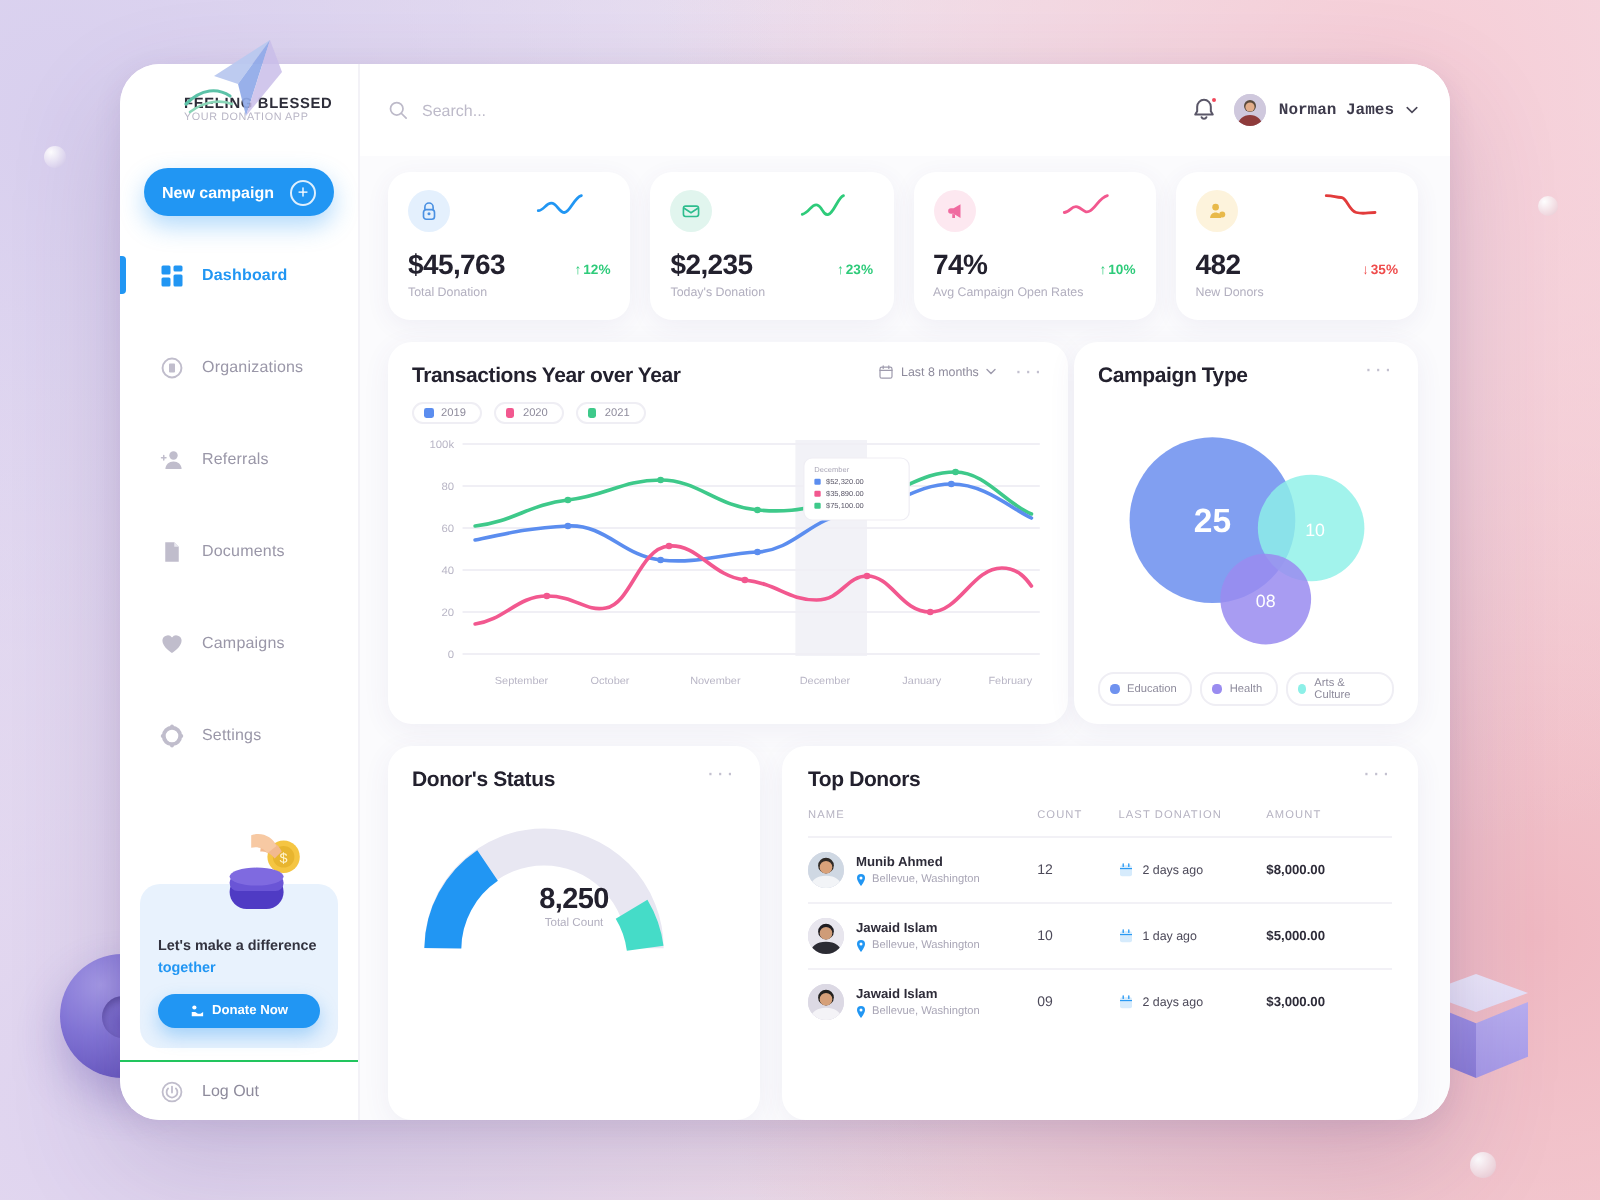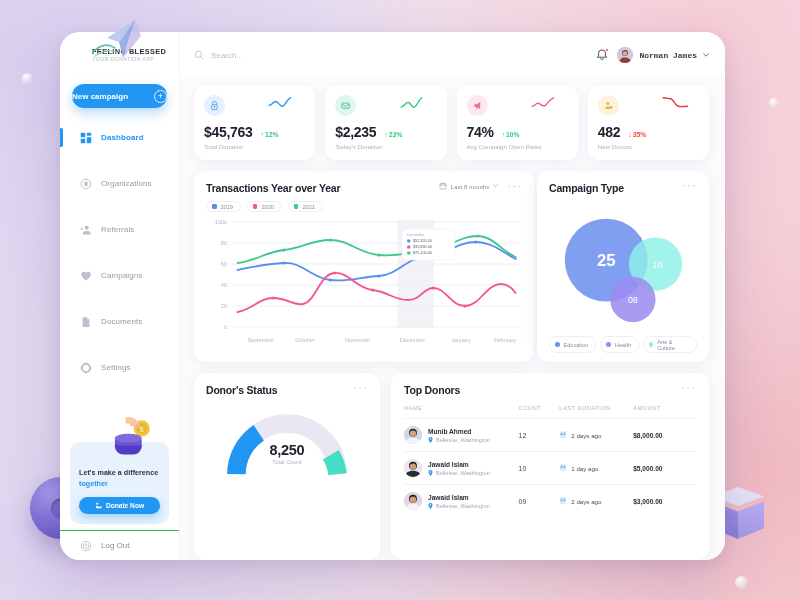--- a/index.html
+++ b/index.html
@@ -80,21 +80,21 @@
   }
   #brand { height: 46px; display: flex; align-items: center; padding-left: 12px; }
   .brand-text { line-height: 1.05; padding-left: 20px; }
   .brand-name { font-size: 7.4px; font-weight: 700; color: #2e2e3a; letter-spacing: .35px; }
   .brand-sub { font-size: 5.4px; color: #b9b6c6; letter-spacing: .3px; margin-top: 1px; }
 
   #new-campaign-button {
     margin: 6px 12px 14px; height: 24px; border-radius: 12px; border: none;
     background: #2196f3; color: #fff; font-size: 8px; font-weight: 700;
     font-family: inherit; cursor: pointer; display: flex; align-items: center;
-    justify-content: space-between; gap: 8px; box-shadow: 0 5px 12px rgba(33,150,243,.35);
+    justify-content: center; gap: 8px; box-shadow: 0 5px 12px rgba(33,150,243,.35);
   }
   .plus-circle {
     width: 13px; height: 13px; border-radius: 50%; border: 1.1px solid rgba(255,255,255,.85);
     display: flex; align-items: center; justify-content: center; font-size: 9px;
     line-height: 1; font-weight: 400;
   }
 
   #sidebar-nav { display: flex; flex-direction: column; gap: 15px; }
   .nav-item {
     height: 31px; display: flex; align-items: center; gap: 9px; padding-left: 20px;
@@ -165,21 +165,21 @@
     background: #fff; border-radius: 11px; padding: 9px 10px 10px; height: 74px;
     box-shadow: 0 3px 12px rgba(90,70,140,.07); display: flex; flex-direction: column;
     justify-content: space-between;
   }
   .kpi-top { display: flex; align-items: flex-start; justify-content: space-between; }
   .kpi-icon-badge {
     width: 21px; height: 21px; border-radius: 50%; display: flex;
     align-items: center; justify-content: center; flex: none;
   }
   .kpi-spark { width: 38px; height: 15px; }
-  .kpi-value-row { display: flex; align-items: baseline; gap: 8px; }
+  .kpi-value-row { display: flex; align-items: baseline; gap: 8px; justify-content: space-between; }
   .kpi-value { font-size: 14px; font-weight: 700; color: #23212e; letter-spacing: -.3px; }
   .kpi-delta { font-size: 6.8px; font-weight: 700; display: flex; align-items: center; gap: 1px; }
   .kpi-delta.up { color: #2ecb7a; }
   .kpi-delta.down { color: #ef4b4b; }
   .kpi-label { font-size: 6.2px; color: #b2afbf; margin-top: 3px; }
 
   
   #mid-row { display: flex; gap: 3px; flex: none; }
   .panel { background: #fff; border-radius: 12px; box-shadow: 0 3px 14px rgba(90,70,140,.07); }
   #transactions-panel { flex: 1; padding: 11px 12px 8px; min-width: 0; }
@@ -203,21 +203,21 @@
   #transactions-chart { width: 100%; height: 140px; margin-top: 2px; display: block; }
 
   #bubble-chart { width: 100%; height: 134px; display: block; margin-top: 6px; }
   #campaign-legend { display: flex; justify-content: center; gap: 4px; margin-top: 2px; }
 
   
   #bottom-row { display: flex; gap: 11px; flex: 1; min-height: 0; }
   #donor-status-panel { width: 186px; flex: none; padding: 11px 12px 8px; }
   #top-donors-panel { flex: 1; padding: 11px 13px 8px; min-width: 0; }
 
-  #gauge-wrap { position: relative; margin-top: 10px; display: flex; justify-content: center; }
+  #gauge-wrap { position: relative; margin-top: 10px; display: flex; justify-content: flex-start; }
   #gauge-svg { width: 132px; height: 72px; display: block; }
   #gauge-center {
     position: absolute; left: 0; right: 0; top: 36px; text-align: center;
   }
   #gauge-value { font-size: 14.5px; font-weight: 700; color: #23212e; letter-spacing: -.3px; }
   #gauge-sub { font-size: 5.8px; color: #b2afbf; margin-top: 1px; }
   #donor-tagline {
     margin-top: 10px; text-align: center; font-size: 8px; color: #4a4757;
     font-weight: 600; line-height: 1.6;
   }
@@ -295,30 +295,30 @@
       <div class="nav-item">
         <svg class="nav-icon" viewBox="0 0 16 16">
           <circle cx="9" cy="5" r="2.8" fill="#c0bdcc"></circle>
           <path d="M3.6 14c0-3 2.5-5 5.4-5s5.4 2 5.4 5z" fill="#c0bdcc"></path>
           <path d="M1 6.5h3M2.5 5v3" stroke="#c0bdcc" stroke-width="1" stroke-linecap="round"></path>
         </svg>
         <span class="nav-label">Referrals</span>
       </div>
       <div class="nav-item">
         <svg class="nav-icon" viewBox="0 0 16 16">
-          <path d="M8 14S1.6 10 1.6 5.8A3.6 3.6 0 0 1 8 3.6 3.6 3.6 0 0 1 14.4 5.8C14.4 10 8 14 8 14z" fill="#c0bdcc"></path>
-        </svg>
-        <span class="nav-label">Campaigns</span>
+          <path d="M3.5 1.5h6l3 3v10h-9z" fill="#c0bdcc"></path>
+          <path d="M9.5 1.5v3h3" fill="#e9e8ef"></path>
+        </svg>
+        <span class="nav-label">Documents</span>
       </div>
       <div class="nav-item">
         <svg class="nav-icon" viewBox="0 0 16 16">
-          <path d="M3.5 1.5h6l3 3v10h-9z" fill="#c0bdcc"></path>
-          <path d="M9.5 1.5v3h3" fill="#e9e8ef"></path>
-        </svg>
-        <span class="nav-label">Documents</span>
+          <path d="M8 14S1.6 10 1.6 5.8A3.6 3.6 0 0 1 8 3.6 3.6 3.6 0 0 1 14.4 5.8C14.4 10 8 14 8 14z" fill="#c0bdcc"></path>
+        </svg>
+        <span class="nav-label">Campaigns</span>
       </div>
       <div class="nav-item">
         <svg class="nav-icon" viewBox="0 0 16 16">
           <circle cx="8" cy="8" r="5.5" fill="none" stroke="#c0bdcc" stroke-width="2.6"></circle>
           <circle cx="8" cy="8" r="2.1" fill="#fff"></circle>
           <circle cx="8" cy="1.6" r="1.3" fill="#c0bdcc"></circle>
           <circle cx="14.2" cy="8" r="1.3" fill="#c0bdcc"></circle>
           <circle cx="8" cy="14.4" r="1.3" fill="#c0bdcc"></circle>
           <circle cx="1.8" cy="8" r="1.3" fill="#c0bdcc"></circle>
         </svg>

